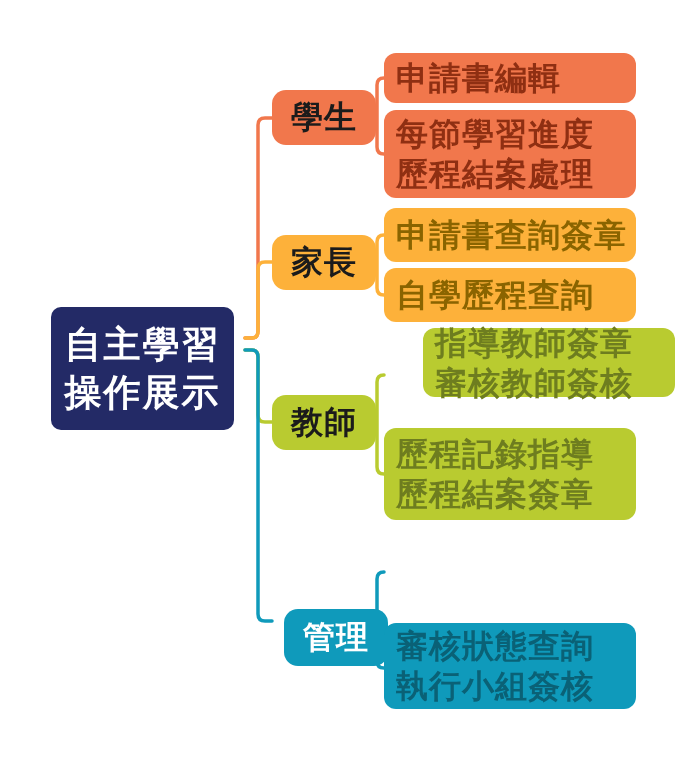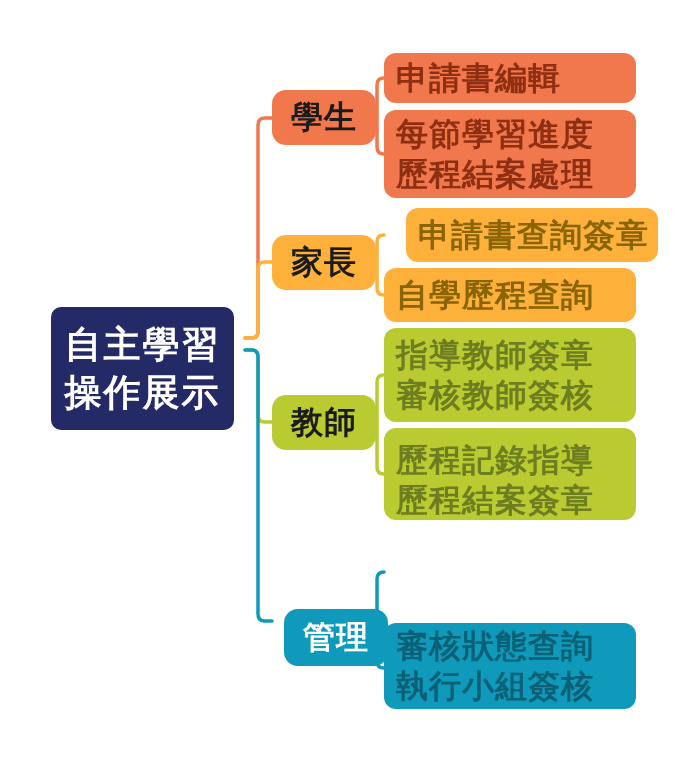--- a/index.html
+++ b/index.html
@@ -29,24 +29,24 @@
   #branch-1{left:272px;top:235px;}
   #branch-2{left:272px;top:395px;}
   #branch-3{left:284px;top:593px;height:57px;margin-top:16px;}
   .leaf{
     left:384px;width:252px;border-radius:12px;
     background:var(--c);color:var(--t);
     padding-left:12px;font-size:32px;line-height:40px;
   }
   #leaf-0-0{top:53px;height:50px;}
   #leaf-0-1{top:110px;height:88px;}
-  #leaf-1-0{top:208px;height:54px;margin-left:22px;}
+  #leaf-1-0{top:208px;height:54px;}
   #leaf-1-1{top:268px;height:54px;}
-  #leaf-2-0{top:328px;height:94px;}
-  #leaf-2-1{top:428px;height:92px;align-items:flex-end;}
+  #leaf-2-0{top:328px;height:69px;margin-left:39px;}
+  #leaf-2-1{top:428px;height:92px;}
   #leaf-3-0{top:527px;height:90px;}
   #leaf-3-1{top:623px;height:86px;}
 </style>
 </head>
 <body>
 
 <div class="canvas">
 
   <svg class="connector-layer" width="686" height="766" viewBox="0 0 686 766">
 

